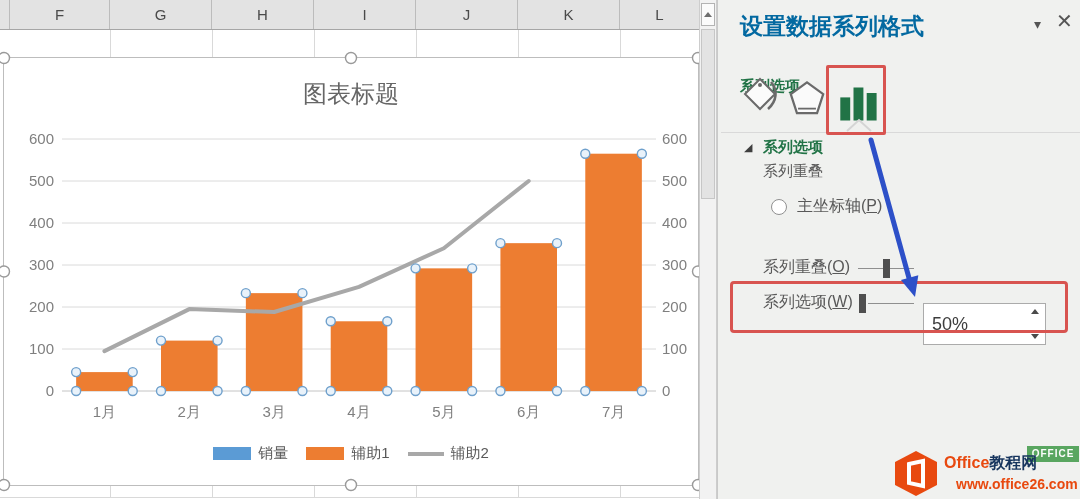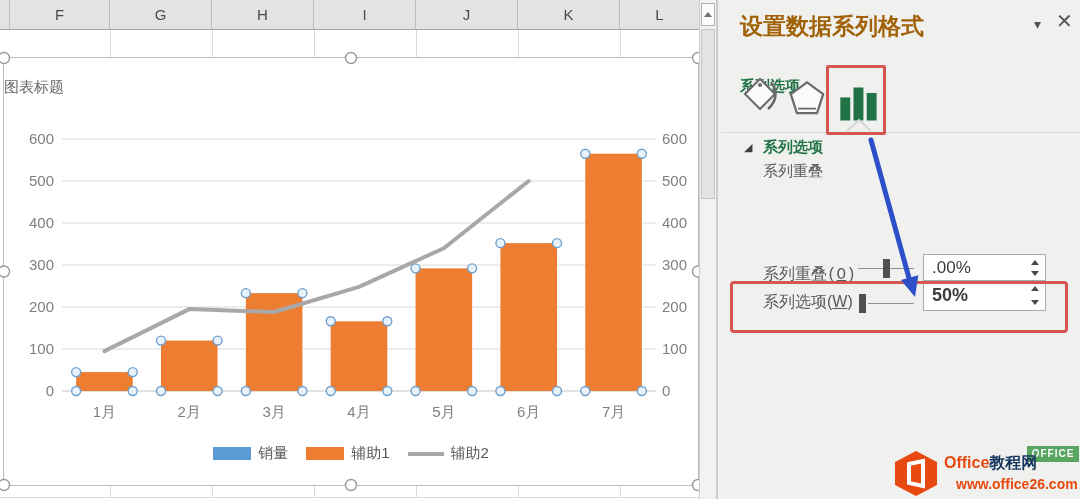--- a/index.html
+++ b/index.html
@@ -17,42 +17,42 @@
   .ch.c3{left:314px;width:102px;} .ch.c4{left:416px;width:102px;} .ch.c5{left:518px;width:102px;}
   .ch.c6{left:620px;width:79px;border-right:none;}
   .vline{position:absolute;width:1px;background:#d9d9d9;}
   .vt{top:30px;height:27px;} .vb{top:486px;height:11px;}
   .x0{left:110px;} .x1{left:212px;} .x2{left:314px;} .x3{left:416px;} .x4{left:518px;} .x5{left:620px;}
   .hline-bot{position:absolute;left:0;top:497px;width:699px;height:1px;background:#d9d9d9;}
 
   
   .chart-box{position:absolute;left:3px;top:57px;width:694px;height:427px;background:#fff;
              border:1px solid #bdbdbd;}
-  .chart-title{position:absolute;top:20px;left:0;right:0;font-size:15px;color:#666;}
+  .chart-title{position:absolute;top:20px;left:0;right:0;text-align:center;font-size:24px;color:#666;}
   #chart-svg{position:absolute;left:0;top:0;overflow:visible;}
   .legend{position:absolute;top:386px;left:0;right:0;display:flex;justify-content:center;
           align-items:center;gap:18px;font-size:15px;color:#595959;}
   .legend-item{display:flex;align-items:center;gap:7px;}
   .sw{width:38px;height:13px;background:#999;}
   .legend-item.line-item .sw{width:36px;height:4px;}
 
   
   .scrollbar{position:absolute;left:699px;top:0;width:18px;height:499px;background:#f2f2f2;
              border-left:1px solid #cdcdcd;border-right:1px solid #cdcdcd;box-sizing:border-box;}
   .sb-btn{position:absolute;left:1px;top:3px;width:14px;height:23px;background:#fbfbfb;
           border:1px solid #b3b3b3;box-sizing:border-box;display:flex;align-items:center;justify-content:center;}
   .tri-up{width:0;height:0;border-left:4px solid transparent;border-right:4px solid transparent;
           border-bottom:5px solid #6e6e6e;}
   .sb-thumb{position:absolute;left:1px;top:29px;width:14px;height:170px;background:#e3e3e3;
             border:1px solid #c6c6c6;box-sizing:border-box;}
 
   
   .panel{position:absolute;left:717px;top:0;width:363px;height:499px;background:#f0f1ef;
          border-left:1px solid #c9c9c9;box-sizing:border-box;}
-  .p-title{position:absolute;left:22px;top:11px;font-size:23px;font-weight:bold;color:#a16207;}
+  .p-title{position:absolute;left:22px;top:11px;font-size:23px;font-weight:bold;color:#0369a1;}
   .p-collapse{position:absolute;left:316px;top:16px;font-size:14px;color:#555;cursor:default;}
   .p-close{position:absolute;left:338px;top:9px;font-size:20px;color:#555;cursor:default;}
   .p-group{position:absolute;left:22px;top:49px;font-size:15px;font-weight:bold;color:#217346;margin-top:28px;}
   .p-group .ga{font-size:10px;color:#3f3f3f;margin-left:6px;font-weight:normal;}
   .tab{position:absolute;}
   .tab-fill{left:22px;top:76px;width:42px;height:40px;}
   .tab-effects{left:70px;top:79px;width:38px;height:38px;}
   .tab-series{left:118px;top:82px;width:46px;height:44px;}
   .tab-caret{position:absolute;left:126px;top:118px;}
   .p-sep{position:absolute;left:3px;top:132px;width:359px;height:1px;background:#d9d9d9;}
@@ -64,28 +64,28 @@
   .plot-on{position:absolute;left:45px;top:162px;font-size:15px;color:#595959;}
   .radio-row{position:absolute;left:53px;display:flex;align-items:center;gap:10px;
              font-size:16px;color:#595959;}
   .r1{top:196px;} .r2{top:227px;}
   .radio{width:16px;height:16px;border-radius:50%;background:#fff;border:1px solid #909090;
          box-sizing:border-box;position:relative;}
   .radio.selected::after{content:"";position:absolute;left:3px;top:3px;width:8px;height:8px;
          border-radius:50%;background:#3b3b3b;}
   .u{text-decoration:underline;}
   .fld-label{position:absolute;left:45px;font-size:16px;color:#595959;}
-  .lo{top:264px;font-family:Liberation Mono, monospace;} .lg{top:292px;}
+  .lo{top:257px;} .lg{top:292px;}
   .track{position:absolute;height:1px;background:#8f8f8f;}
   .to{left:140px;top:268px;width:56px;} .tg{left:150px;top:303px;width:46px;}
   .shandle{position:absolute;width:7px;height:19px;background:#4f4f4f;}
   .ho{left:165px;top:259px;} .hg{left:141px;top:294px;}
   .spin{position:absolute;left:205px;width:123px;background:#fff;border:1px solid #ababab;
         box-sizing:border-box;}
-  .so{top:254px;height:28px;} .sg{top:280px;height:31px;font-weight:bold;}
+  .so{top:254px;height:28px;} .sg{top:303px;height:42px;}
   .spin .val{position:absolute;left:8px;top:0;bottom:0;display:flex;align-items:center;
              font-size:17px;color:#3d3d3d;}
   .sg .val{font-size:18px;}
   .spin .arrows{position:absolute;right:6px;top:0;bottom:0;display:flex;flex-direction:column;
                 justify-content:space-between;padding:5px 0;box-sizing:border-box;}
   .tri-u{width:0;height:0;border-left:4px solid transparent;border-right:4px solid transparent;
          border-bottom:5px solid #4a4a4a;}
   .tri-d{width:0;height:0;border-left:4px solid transparent;border-right:4px solid transparent;
          border-top:5px solid #4a4a4a;}
   .arrow-svg{position:absolute;left:0;top:0;z-index:5;pointer-events:none;}
@@ -259,31 +259,28 @@
   <svg class="tab-caret" width="30" height="14" viewBox="0 0 30 14">
     <polyline points="3,13 15,2 27,13" fill="none" stroke="#d5d5d5" stroke-width="2"></polyline>
   </svg>
   <div class="p-sep"></div>
   <div class="redbox redbox1"></div>
 
   <div class="sec-tri">◢</div>
   <div class="sec-title">系列选项</div>
   <div class="plot-on">系列重叠</div>
 
+  <div class="radio-row r1">
+    <div class="radio" id="radio-primary"></div>
+    <div><span>主坐标轴(</span><span class="u">P</span><span>)</span></div>
+  </div>
 
   <div class="fld-label lo"><span>系列重叠(</span><span class="u">O</span><span>)</span></div>
   <div class="track to"></div>
   <div class="shandle ho"></div>
-  <div class="spin so">
-    <span class="val">.00%</span>
-    <span class="arrows">
-      <span class="tri-u"></span>
-      <span class="tri-d"></span>
-    </span>
-  </div>
 
   <div class="fld-label lg"><span>系列选项(</span><span class="u">W</span><span>)</span></div>
   <div class="shandle hg"></div>
   <div class="track tg"></div>
   <div class="spin sg">
     <span class="val">50%</span>
     <span class="arrows">
       <span class="tri-u"></span>
       <span class="tri-d"></span>
     </span>

